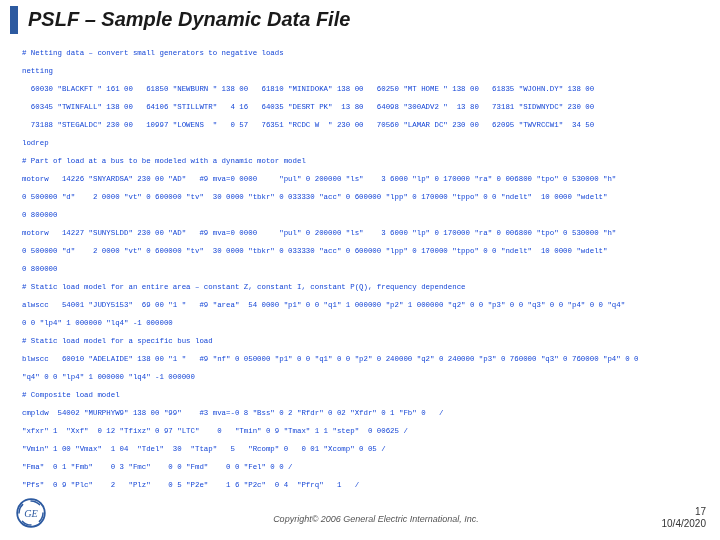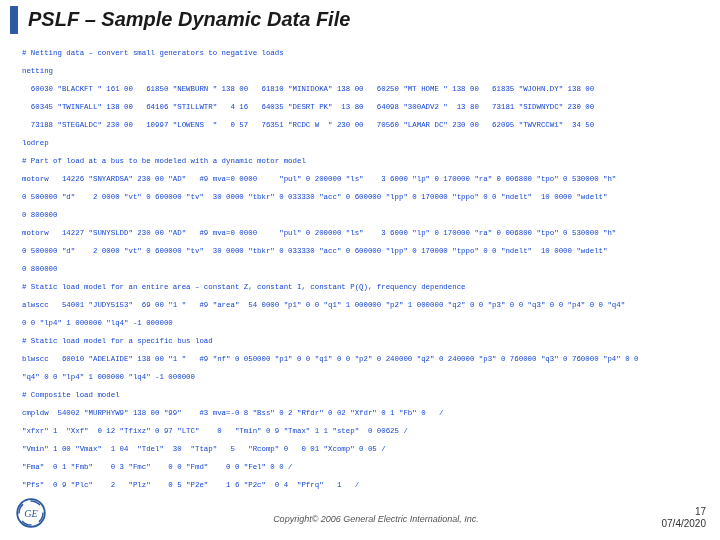--- a/index.html
+++ b/index.html
@@ -74,17 +74,17 @@
       <circle cx="50" cy="50" r="46" fill="none" stroke="#2d5aa0" stroke-width="6"></circle>
       <path d="M50 10 a40 40 0 0 1 28 12" fill="none" stroke="#2d5aa0" stroke-width="5" stroke-linecap="round"></path>
       <path d="M90 50 a40 40 0 0 1 -12 28" fill="none" stroke="#2d5aa0" stroke-width="5" stroke-linecap="round"></path>
       <path d="M50 90 a40 40 0 0 1 -28 -12" fill="none" stroke="#2d5aa0" stroke-width="5" stroke-linecap="round"></path>
       <path d="M10 50 a40 40 0 0 1 12 -28" fill="none" stroke="#2d5aa0" stroke-width="5" stroke-linecap="round"></path>
       <text x="50" y="62" font-family="Georgia, serif" font-style="italic" font-size="34" text-anchor="middle" fill="#2d5aa0">GE</text>
     </svg>
     <div class="copyright">Copyright© 2006 General Electric International, Inc.</div>
     <div class="pager">
       <div>17</div>
-      <div>07/4/2020</div>
+      <div>10/4/2020</div>
     </div>
   </div>
 
 </div>
 
 </body></html>

